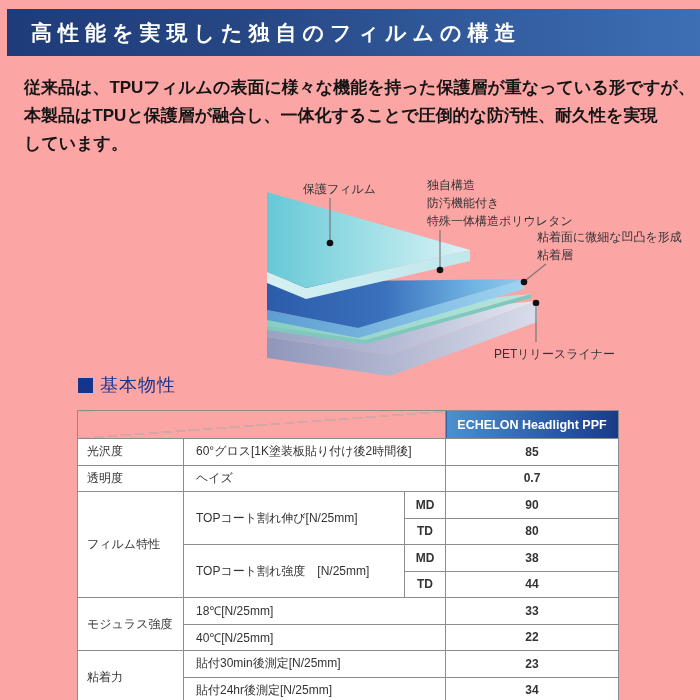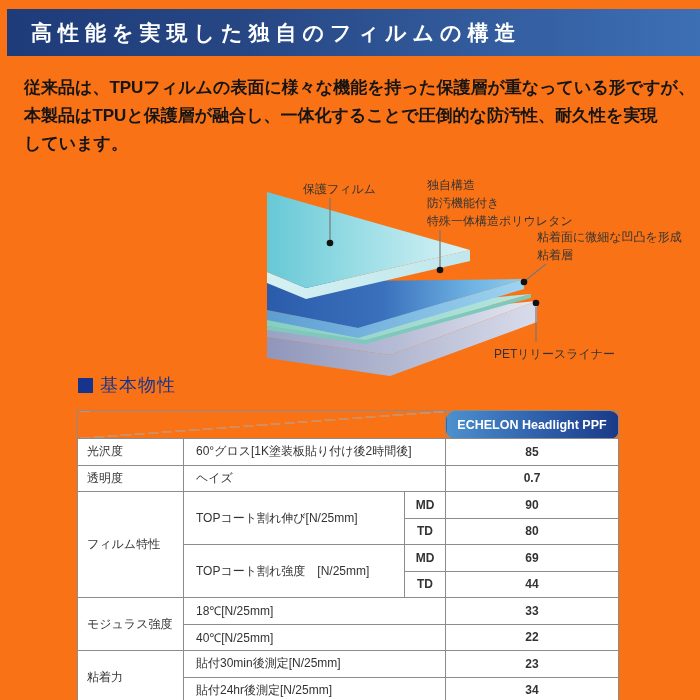--- a/index.html
+++ b/index.html
@@ -1,16 +1,16 @@
 <!DOCTYPE html>
 <html><head>
 <meta charset="utf-8">
 <style>
   html,body{margin:0;padding:0;background:#fff;}
-  #page{position:relative;width:700px;height:700px;background:#f97316;overflow:hidden;
+  #page{position:relative;width:700px;height:700px;background:#fca5a5;overflow:hidden;
         font-family:"Liberation Sans",sans-serif;color:#1a1a1a;}
 
   
   .header-bar{position:absolute;left:7px;top:9px;width:693px;height:47px;
               background:linear-gradient(90deg,#1e3b7a 0%,#274784 35%,#3d6fb5 100%);
               display:flex;align-items:center;}
   .header-bar .title{font-family:"Liberation Serif","DejaVu Serif",serif;
               color:#fff;font-size:21px;font-weight:600;letter-spacing:6px;
               padding-left:24px;white-space:nowrap;}
 
@@ -31,21 +31,21 @@
   .tbl-wrap{position:absolute;left:77px;top:410px;}
   table.props{border-collapse:collapse;table-layout:fixed;font-size:12px;color:#333;}
   table.props col.c1{width:106px;} table.props col.c2{width:221px;}
   table.props col.c3{width:41px;}  table.props col.c4{width:173px;}
   table.props td{border:1px solid #8c8c8c;height:25.5px;padding:0 0 0 9px;
                  background:#fff;vertical-align:middle;}
   table.props td.center{text-align:center;padding:0;font-weight:bold;}
   table.props td.corner{padding:0;background:
       linear-gradient(to bottom right,transparent 49.3%,#a9a9a9 49.3%,#a9a9a9 50.7%,transparent 50.7%);}
   table.props td.prod{background:linear-gradient(90deg,#4d90ce 0%,#2c5ba6 60%,#1a3a87 100%);
-      color:#fff;font-weight:bold;font-size:12.5px;text-align:center;padding:0;height:27px;border-radius:9px;}
+      color:#fff;font-weight:bold;font-size:12.5px;text-align:center;padding:0;height:27px;}
   table.props td.desc{padding-left:12px;}
 </style>
 </head>
 <body>
 
 <div id="page">
 
   <div class="header-bar">
     <div class="title">高性能を実現した独自のフィルムの構造</div>
   </div>
@@ -175,21 +175,21 @@
         <td class="center">MD</td>
         <td class="center">90</td>
       </tr>
       <tr>
         <td class="center">TD</td>
         <td class="center">80</td>
       </tr>
       <tr>
         <td class="desc" rowspan="2">TOPコート割れ強度　[N/25mm]</td>
         <td class="center">MD</td>
-        <td class="center">69</td>
+        <td class="center">38</td>
       </tr>
       <tr>
         <td class="center">TD</td>
         <td class="center">44</td>
       </tr>
       <tr>
         <td rowspan="2">モジュラス強度</td>
         <td class="desc" colspan="2">18℃[N/25mm]</td>
         <td class="center">33</td>
       </tr>

